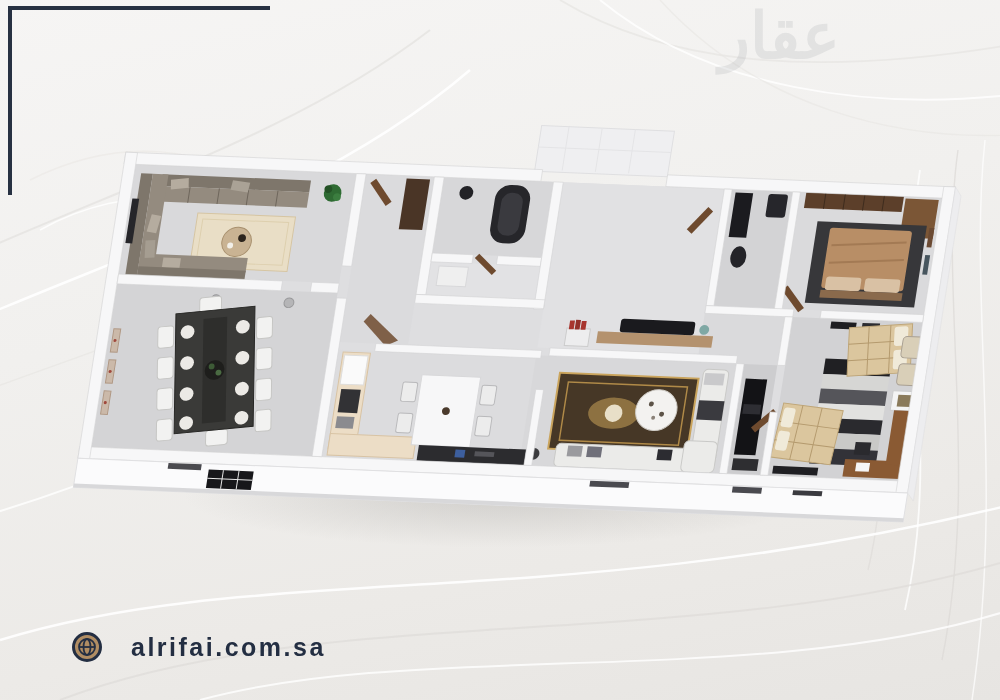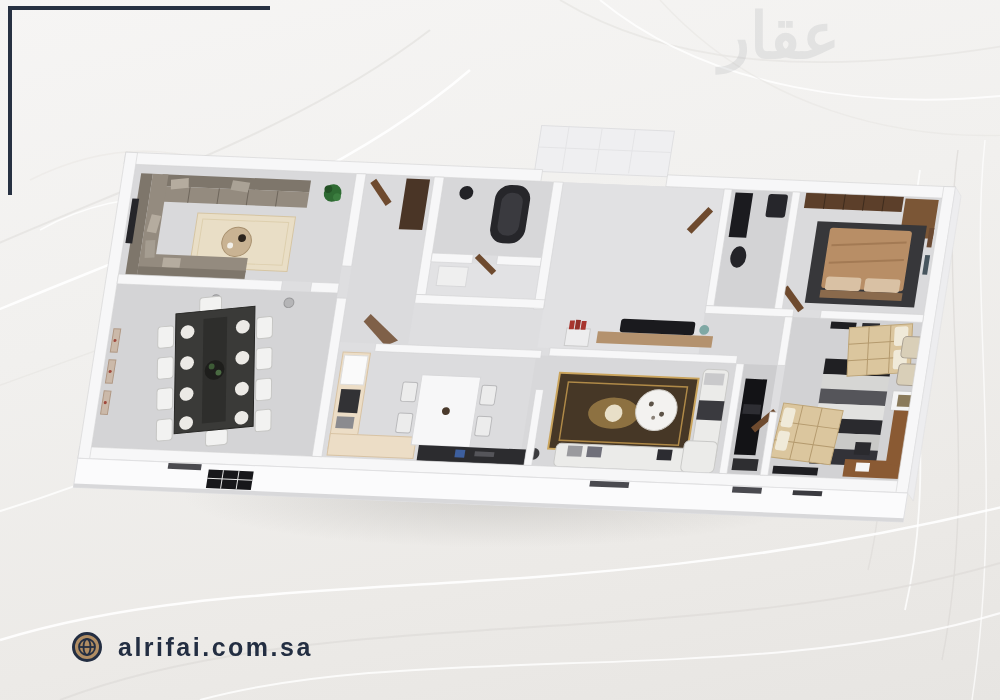--- a/index.html
+++ b/index.html
@@ -22,21 +22,21 @@
     position:absolute;left:48px;top:420px;width:900px;height:150px;
     background:radial-gradient(ellipse 50% 50% at 50% 50%, rgba(140,138,134,.30), rgba(140,138,134,0) 70%);
   }
   .plan-wrap{
     position:absolute;left:82px;top:118px;width:870px;height:425px;
     transform:rotate(2.4deg) skewX(-6.5deg);
     transform-origin:45% 40%;
   }
   .footer-brand{
     position:absolute;left:71px;top:629px;height:36px;
-    display:flex;align-items:center;gap:15px;
+    display:flex;align-items:center;gap:28px;
   }
   .globe-badge{width:32px;height:32px;display:block;}
   .site-label{
     font-size:25px;font-weight:bold;color:#232e42;letter-spacing:2.5px;
   }
 </style>
 </head>
 <body>
 
 <svg class="bg-swirls" viewBox="0 0 1000 700" fill="none">

